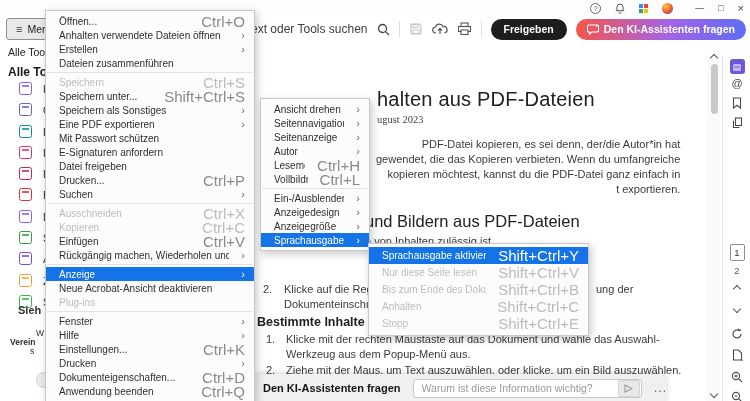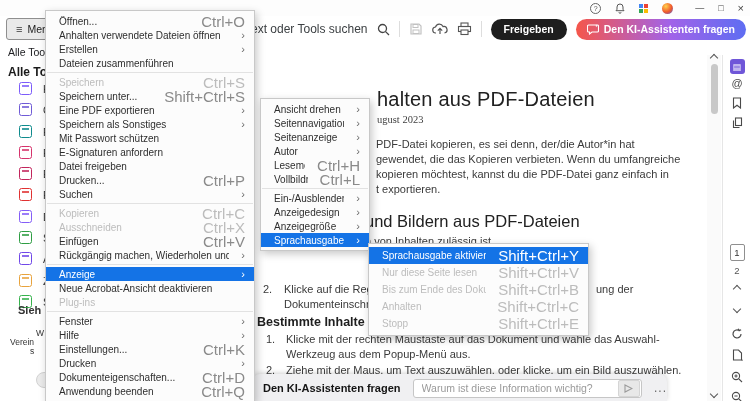--- a/index.html
+++ b/index.html
@@ -43,21 +43,21 @@
   .promo{position:absolute;color:#333;}
   .pillfrag{position:absolute;left:36px;top:315px;width:22px;height:14px;background:#ebebeb;
             border:1px solid #d2d2d2;border-radius:8px;}
   
   .docpage{position:absolute;left:252px;top:57px;width:470px;bottom:0;background:#fff;}
   .frag{position:absolute;white-space:nowrap;color:#3a3a3a;font-size:11px;}
   .h1f{font-size:20px;color:#212121;letter-spacing:.2px;}
   .h2f{font-size:16.5px;color:#212121;}
   .h3f{font-size:12.5px;font-weight:bold;color:#1f1f1f;}
   .datef{font-size:10.5px;color:#3f3f3f;}
-  .para div{line-height:15px;}
+  .para div{line-height:15px;text-align:right;}
   
   .panel{position:absolute;background:#fcfcfc;border:1px solid #c8c8c8;padding:3px 0;
          box-shadow:2px 3px 8px rgba(0,0,0,.22);}
   #menu-file{left:45px;top:10px;width:208px;z-index:30;}
   #menu-view{left:260px;top:98px;width:108px;z-index:31;}
   #menu-speech{left:368px;top:243px;width:219px;z-index:32;}
   .mrow{display:flex;align-items:center;justify-content:space-between;height:14px;
         padding:0 9px 0 13px;font-size:10px;color:#2e2e2e;cursor:default;}
   .mrow .ml{white-space:nowrap;overflow:hidden;}
   .mrow .sc{color:#8a8a8a;font-size:15px;margin-left:12px;flex:none;}
@@ -242,21 +242,21 @@
   <div class="sitem" style="top:216px;color:#e8a33d;">
       <span class="sic"></span>
       <span class="lbl">Zu</span>
     </div>
   <div class="sitem" style="top:237px;color:#37b24d;">
       <span class="sic"></span>
       <span class="lbl">Sc</span>
     </div>
   <div class="promo" style="left:18px;top:247px;font-size:11px;font-weight:bold;">Sieh</div>
   <div class="promo" style="left:36px;top:271px;font-size:8.5px;">W</div>
-  <div class="promo" style="left:10px;top:280px;font-size:8.5px;">Verein</div>
+  <div class="promo" style="left:10px;top:280px;font-size:8.5px;font-weight:bold;">Verein</div>
   <div class="promo" style="left:30px;top:289px;font-size:8.5px;">s</div>
   <div class="pillfrag"></div>
 </div>
 
 <div class="vscroll">
   <span class="chev up sc-up"></span>
   <div class="vthumb"></div>
   <span class="chev down sc-down"></span>
 </div>
 
@@ -351,52 +351,52 @@
   <div class="msep"></div>
   <div class="mrow dis">
       <span class="ml">Speichern</span>
       <span class="sc">Ctrl+S</span>
     </div>
   <div class="mrow">
       <span class="ml">Speichern unter...</span>
       <span class="sc">Shift+Ctrl+S</span>
     </div>
   <div class="mrow">
+      <span class="ml">Speichern als Sonstiges</span>
+      <span class="arr"></span>
+    </div>
+  <div class="mrow">
       <span class="ml">Eine PDF exportieren</span>
-      <span class="arr"></span>
-    </div>
-  <div class="mrow">
-      <span class="ml">Speichern als Sonstiges</span>
       <span class="arr"></span>
     </div>
   <div class="mrow">
       <span class="ml">Mit Passwort schützen</span>
     </div>
   <div class="mrow">
       <span class="ml">E-Signaturen anfordern</span>
     </div>
   <div class="mrow">
       <span class="ml">Datei freigeben</span>
     </div>
   <div class="mrow">
       <span class="ml">Drucken...</span>
       <span class="sc">Ctrl+P</span>
     </div>
   <div class="mrow">
       <span class="ml">Suchen</span>
       <span class="arr"></span>
     </div>
   <div class="msep"></div>
+  <div class="mrow dis">
+      <span class="ml">Ausschneiden</span>
+      <span class="sc">Ctrl+X</span>
+    </div>
   <div class="mrow dis">
       <span class="ml">Kopieren</span>
       <span class="sc">Ctrl+C</span>
-    </div>
-  <div class="mrow dis">
-      <span class="ml">Ausschneiden</span>
-      <span class="sc">Ctrl+X</span>
     </div>
   <div class="mrow">
       <span class="ml">Einfügen</span>
       <span class="sc">Ctrl+V</span>
     </div>
   <div class="mrow">
       <span class="ml">Rückgängig machen, Wiederholen und mehr</span>
       <span class="arr"></span>
     </div>
   <div class="msep"></div>

